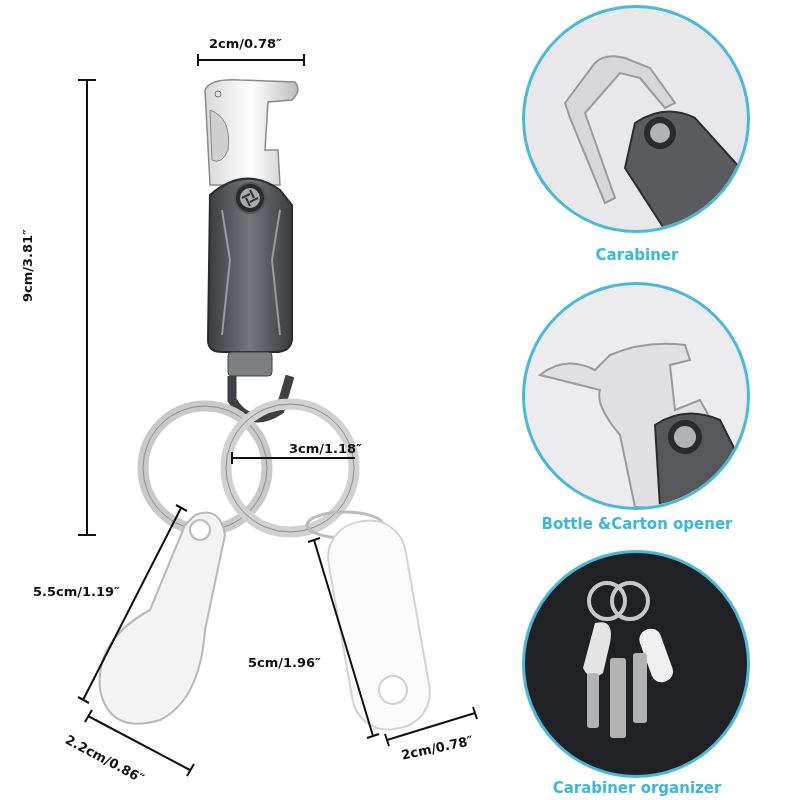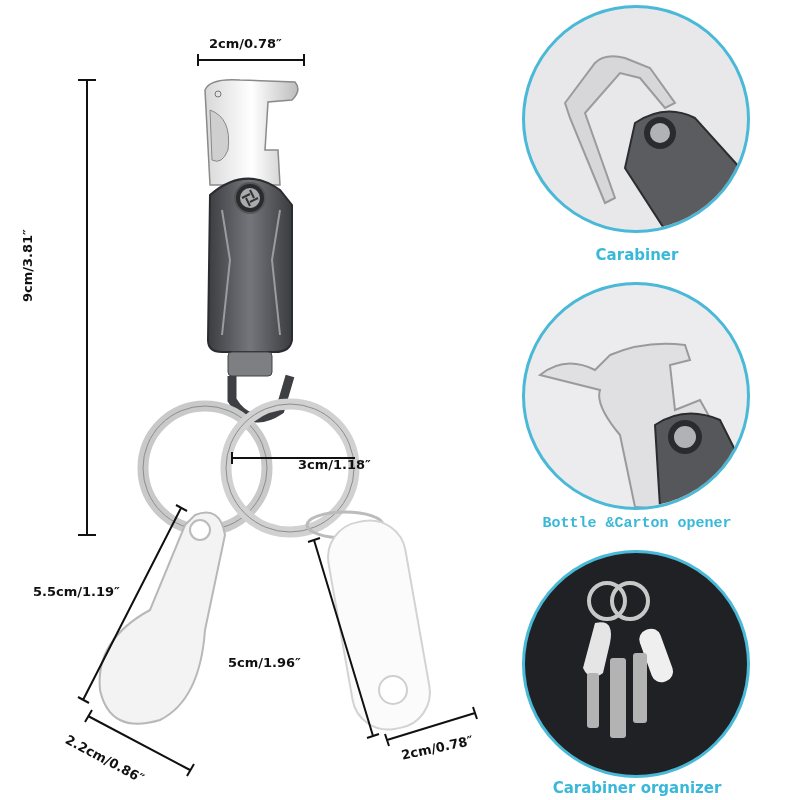--- a/index.html
+++ b/index.html
@@ -63,45 +63,45 @@
       <path d="M181 508 L83 700 M176 505 L187 511 M78 697 L89 703"></path>
       <path d="M88 716 L190 770 M85 722 L92 710 M187 776 L194 764"></path>
       <path d="M314 540 L373 736 M308 542 L320 538 M367 738 L379 734"></path>
       <path d="M387 740 L475 713 M389 746 L385 734 M477 719 L473 707"></path>
     </g>
   </svg>
 </div>
 
 <div class="abs dim" style="left:209px;top:36px;">2cm/0.78″</div>
 <div class="abs dim" style="left:20px;top:302px;transform:rotate(-90deg);transform-origin:left top;">9cm/3.81″</div>
-<div class="abs dim" style="left:298px;top:441px;margin-top:16px;">3cm/1.18″</div>
+<div class="abs dim" style="left:289px;top:441px;">3cm/1.18″</div>
 <div class="abs dim" style="left:33px;top:584px;">5.5cm/1.19″</div>
 <div class="abs dim" style="left:70px;top:732px;transform:rotate(28deg);transform-origin:left top;">2.2cm/0.86″</div>
-<div class="abs dim" style="left:228px;top:655px;">5cm/1.96″</div>
+<div class="abs dim" style="left:248px;top:655px;">5cm/1.96″</div>
 <div class="abs dim" style="left:400px;top:748px;transform:rotate(-12deg);transform-origin:left top;">2cm/0.78″</div>
 
 <div class="abs circle" style="left:522px;top:5px;width:228px;height:228px;background:#e8e8ea;">
   <svg width="222" height="222" viewBox="0 0 222 222">
     <path d="M40 95 L70 55 Q80 45 100 50 L125 60 L150 95 L140 100 L115 70 L95 65 L60 105 L90 190 L80 195 L45 110 Z" fill="#d7d7d9" stroke="#9b9b9d" stroke-width="2"></path>
     <path d="M110 115 Q140 95 170 110 L215 160 L180 222 L140 222 L100 160 Z" fill="#5a5c60" stroke="#2c2d30" stroke-width="2"></path>
     <circle cx="135" cy="125" r="16" fill="#2a2b2e"></circle>
       <circle cx="135" cy="125" r="10" fill="#b0b2b5"></circle>
   </svg>
 </div>
 <div class="abs caption" style="left:517px;top:246px;">Carabiner</div>
 
 <div class="abs circle" style="left:522px;top:282px;width:228px;height:228px;background:#ececee;">
   <svg width="222" height="222" viewBox="0 0 222 222">
     <path d="M15 90 Q40 70 70 85 L85 70 Q120 55 160 60 L165 75 L145 80 L150 125 L175 115 L200 160 L160 222 L110 222 L95 150 Q70 120 75 105 Z" fill="#e0e0e2" stroke="#9a9a9c" stroke-width="2"></path>
     <path d="M130 140 Q160 120 195 135 L215 175 L180 222 L135 222 Z" fill="#55575b" stroke="#2b2c2f" stroke-width="2"></path>
     <circle cx="160" cy="152" r="17" fill="#2a2b2e"></circle>
       <circle cx="160" cy="152" r="11" fill="#b0b2b5"></circle>
   </svg>
 </div>
-<div class="abs caption" style="left:517px;top:515px;font-family:Liberation Mono, monospace;">Bottle &amp;Carton opener</div>
+<div class="abs caption" style="left:517px;top:515px;">Bottle &amp;Carton opener</div>
 
 <div class="abs circle" style="left:522px;top:550px;width:228px;height:228px;background:#1f2124;">
   <svg width="222" height="222" viewBox="0 0 222 222">
     <circle cx="82" cy="48" r="18" fill="none" stroke="#c8c8c8" stroke-width="4"></circle>
     <circle cx="105" cy="48" r="18" fill="none" stroke="#c8c8c8" stroke-width="4"></circle>
     <path d="M70 70 Q90 65 85 90 L78 120 Q65 130 58 115 Z" fill="#e5e5e5"></path>
     <rect x="120" y="75" width="22" height="55" rx="10" fill="#efefef" transform="rotate(-20 131 102)"></rect>
     <g fill="#b3b3b3">
         <rect x="85" y="105" width="16" height="80" rx="3"></rect>
         <rect x="108" y="100" width="14" height="70" rx="3"></rect>

